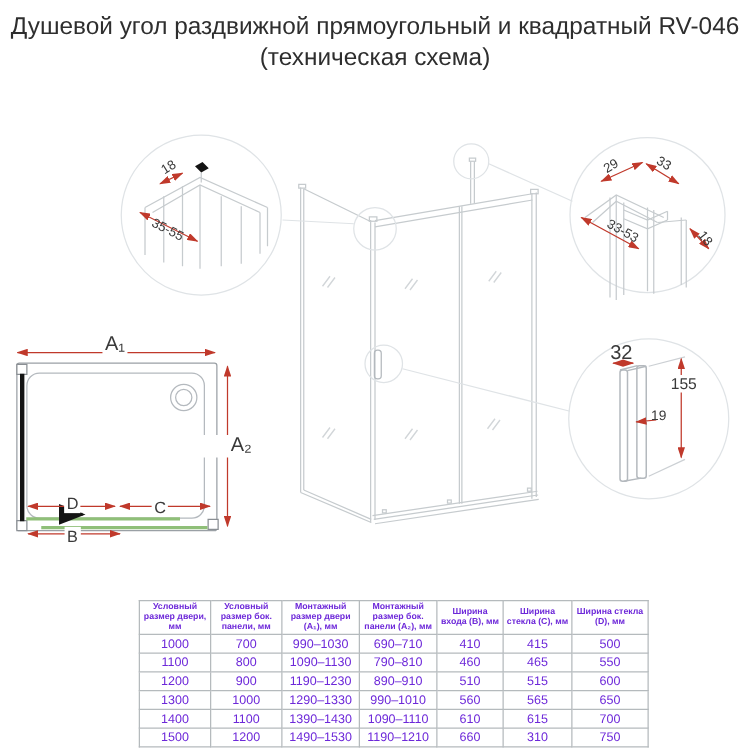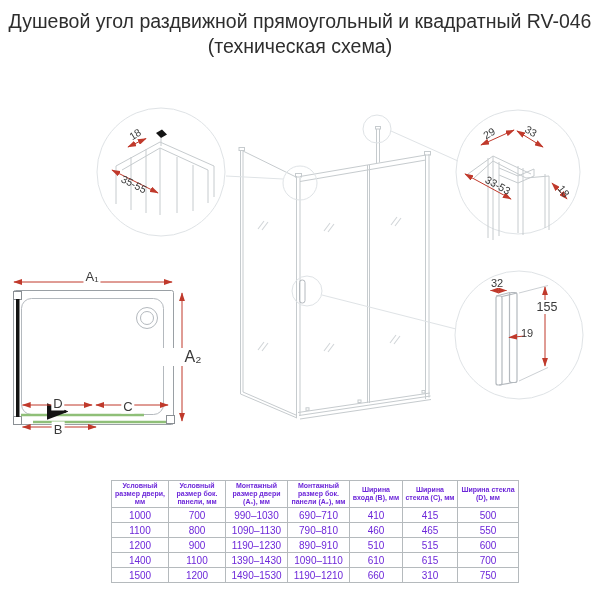--- a/index.html
+++ b/index.html
@@ -186,35 +186,35 @@
         <line x1="519" y1="381" x2="548" y2="367.5"></line>
       </g>
       <g stroke="#c0392b" stroke-width="1">
         <line x1="490.5" y1="290.5" x2="506.5" y2="290.5" marker-start="url(#mr)" marker-end="url(#mr)"></line>
         <line x1="525" y1="336" x2="509" y2="337.5" marker-end="url(#mr)"></line>
         <line x1="545" y1="287" x2="545" y2="366" marker-start="url(#mr)" marker-end="url(#mr)"></line>
       </g>
     </g>
   </svg>
 
-  <span class="dim bg" style="left:92px;top:276px;font-size:13px;text-align:right;">A₁</span>
+  <span class="dim bg" style="left:92px;top:276px;font-size:16px;text-align:right;">A₁</span>
   <span class="dim bg" style="left:182px;top:357px;font-size:16px;padding-left:24px;">A₂</span>
   <span class="dim bg" style="left:58px;top:403px;font-size:13px;">D</span>
   <span class="dim bg" style="left:128px;top:406px;font-size:13px;">C</span>
   <span class="dim bg" style="left:58px;top:429px;font-size:13px;">B</span>
 
   <span class="dim r-m32" style="left:135px;top:134px;font-size:10.5px;">18</span>
   <span class="dim r-27" style="left:134px;top:184px;font-size:10.5px;">35-55</span>
 
   <span class="dim r-m30" style="left:489px;top:133px;font-size:10.5px;">29</span>
   <span class="dim r-30" style="left:531px;top:131px;font-size:10.5px;">33</span>
   <span class="dim r-29" style="left:498px;top:185px;font-size:10.5px;">33-53</span>
   <span class="dim r-52" style="left:564px;top:191px;font-size:10.5px;">18</span>
 
-  <span class="dim" style="left:497px;top:283px;font-size:11px;">32</span>
+  <span class="dim" style="left:497px;top:283px;font-size:16px;">32</span>
   <span class="dim" style="left:527px;top:333px;font-size:11px;">19</span>
   <span class="dim bg" style="left:547px;top:307px;font-size:12.5px;">155</span>
 
   <table class="spec">
     <colgroup>
       <col style="width:57px">
         <col style="width:57px">
         <col style="width:62px">
       <col style="width:62px">
         <col style="width:53px">
@@ -254,20 +254,29 @@
       <tr>
         <td>1200</td>
         <td>900</td>
         <td>1190–1230</td>
         <td>890–910</td>
         <td>510</td>
         <td>515</td>
         <td>600</td>
       </tr>
       <tr>
+        <td>1300</td>
+        <td>1000</td>
+        <td>1290–1330</td>
+        <td>990–1010</td>
+        <td>560</td>
+        <td>565</td>
+        <td>650</td>
+      </tr>
+      <tr>
         <td>1400</td>
         <td>1100</td>
         <td>1390–1430</td>
         <td>1090–1110</td>
         <td>610</td>
         <td>615</td>
         <td>700</td>
       </tr>
       <tr>
         <td>1500</td>

